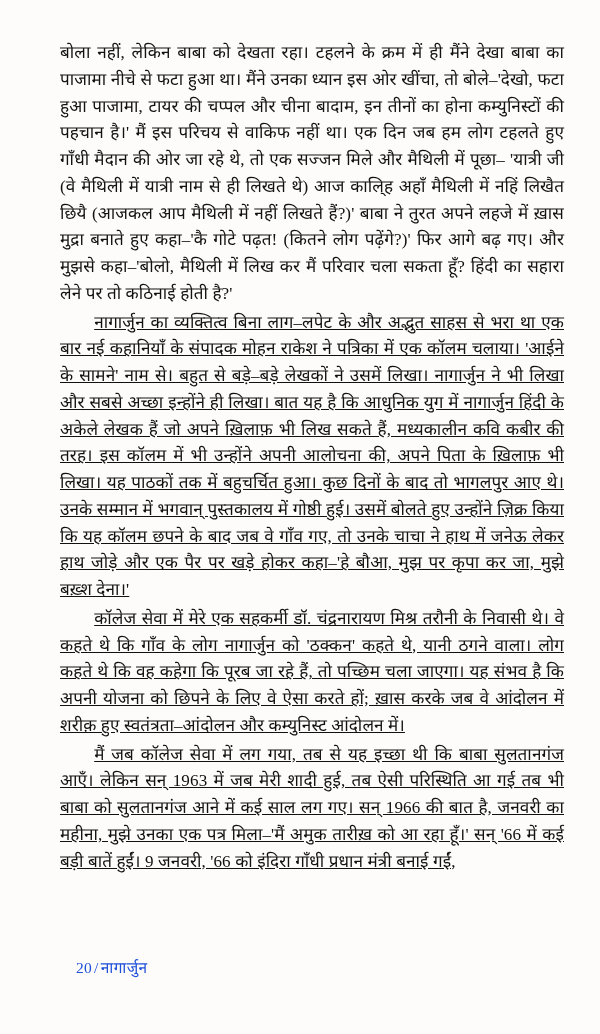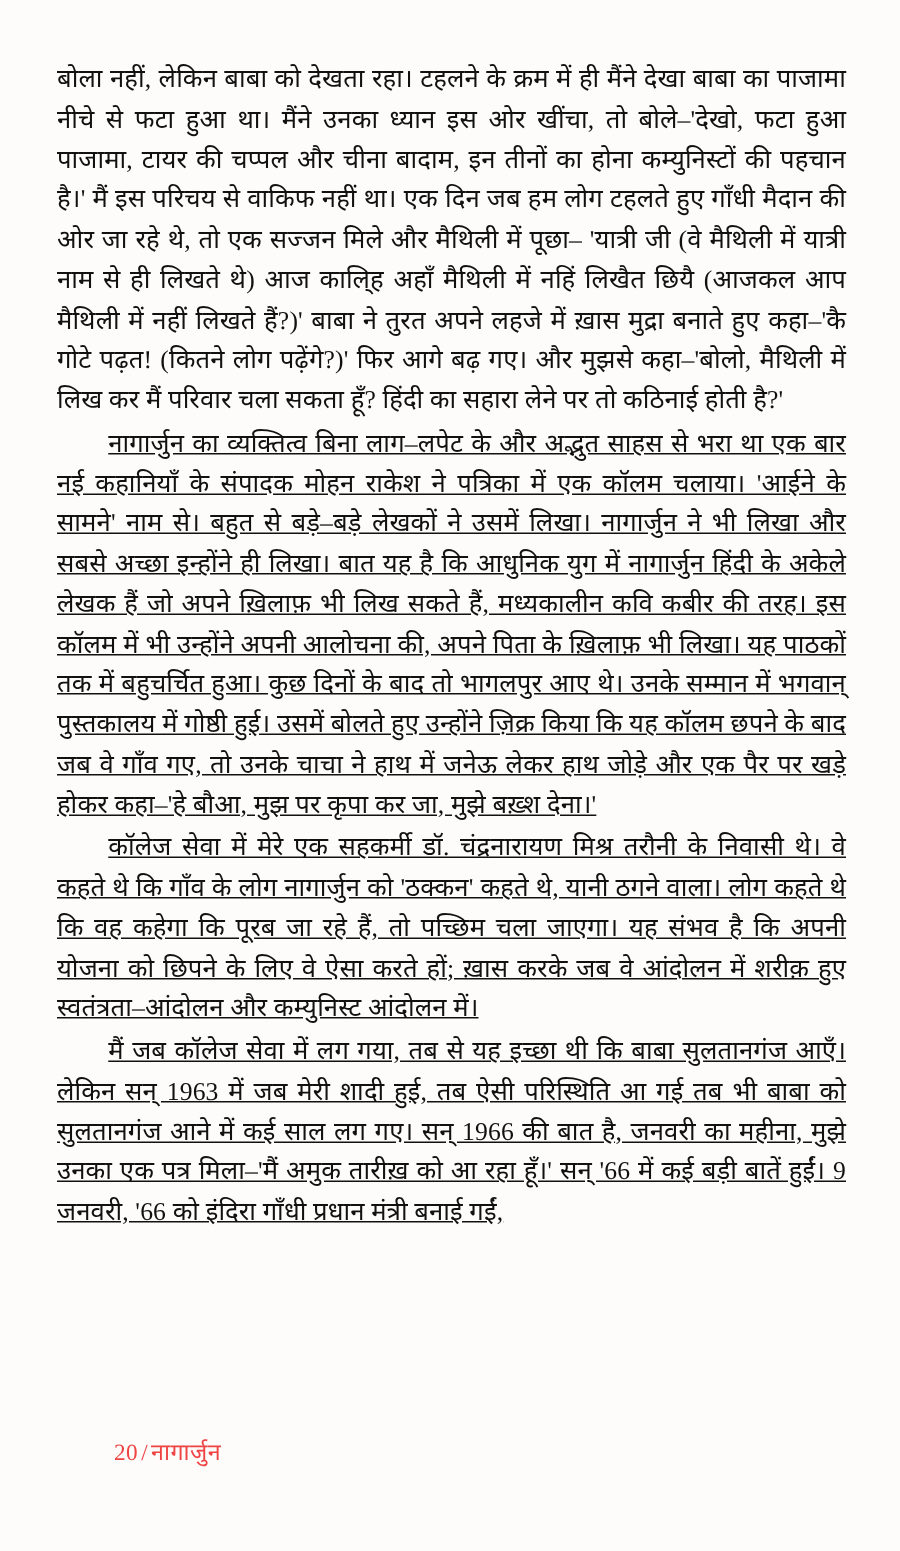--- a/index.html
+++ b/index.html
@@ -23,38 +23,39 @@
     padding: 40px 36px 30px 38px;
   }
   .body-text {
     font-size: 17.1px;
     line-height: 1.565;
     text-align: justify;
     text-justify: inter-word;
     color: #111111;
     font-family: "Liberation Serif", "DejaVu Serif", serif;
     letter-spacing: 0.1px;
+    margin-left: 22px;
   }
   .para {
     margin: 0 0 0.05em 0;
     text-indent: 0;
   }
   .para + .para {
     margin-top: 2px;
     text-decoration: underline;
   }
   .para.indent {
     text-indent: 2.0em;
   }
   .footer {
     position: absolute;
     left: 38px;
     bottom: 26px;
     font-size: 15.5px;
-    color: #ef4444;
+    color: #1d4ed8;
     letter-spacing: 0.3px;
   }
   .footer .sep {
     padding: 0 2px;
   }
   .page-inner {
     height: 100%;
     position: relative;
   }
 </style>

